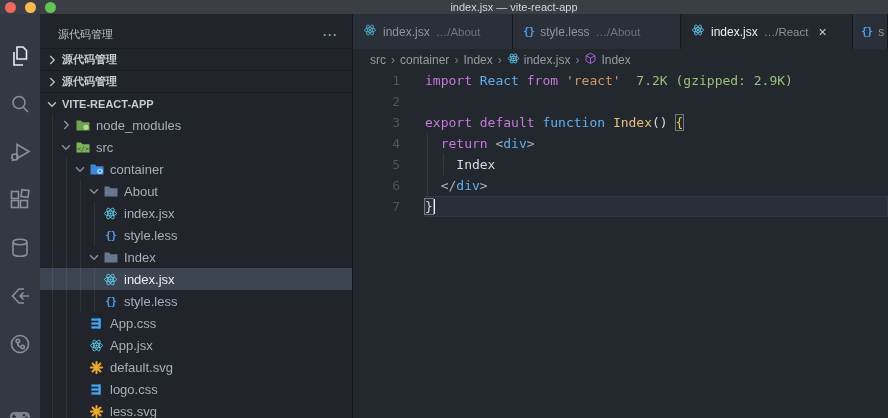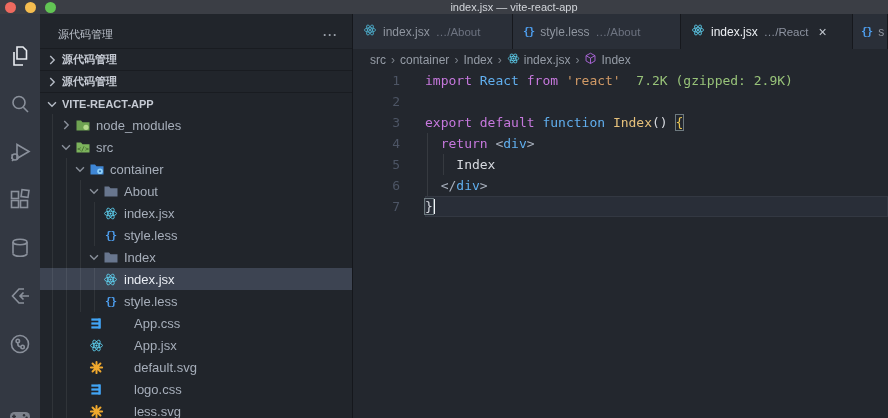--- a/index.html
+++ b/index.html
@@ -33,21 +33,21 @@
   #tree { position:relative; }
   .trow { height:22px; display:flex; align-items:center; font-size:13px; color:#a6aeba;
           white-space:nowrap; }
   .trow.sel { background:#3d4452; color:#e9edf3; }
   .chev { width:16px; display:flex; justify-content:center; align-items:center; flex:0 0 16px; }
   .chev svg { stroke:#8a909b; fill:none; stroke-width:1.6; }
   .sec .chev svg { stroke:#b6bcc6; }
   .fico { width:17px; height:16px; flex:0 0 17px; margin-right:5px; display:flex;
           align-items:center; justify-content:center; }
   .pl1 { padding-left:18px; } .pl2 { padding-left:32px; } .pl3 { padding-left:46px; }
-  .plf2 { padding-left:48px;gap:24px; } .plf3 { padding-left:62px; }
+  .plf2 { padding-left:48px; } .plf3 { padding-left:62px; }
   .tguide { position:absolute; width:1px; background:rgba(255,255,255,0.07); }
   .braces-ico { font-family:"DejaVu Sans Mono", monospace; font-weight:bold; color:#4d9ceb;
                 font-size:11px; letter-spacing:-1px; }
 
   
   #tabbar { position:absolute; left:353px; top:14px; width:535px; height:35px;
             background:#1b1e24; display:flex; }
   .tab { height:35px; display:flex; align-items:center; gap:6px; padding:0 10px;
          background:#2a2f38; border-right:1px solid #16181d; font-size:12px;
          color:#8f959f; white-space:nowrap; overflow:hidden; }

